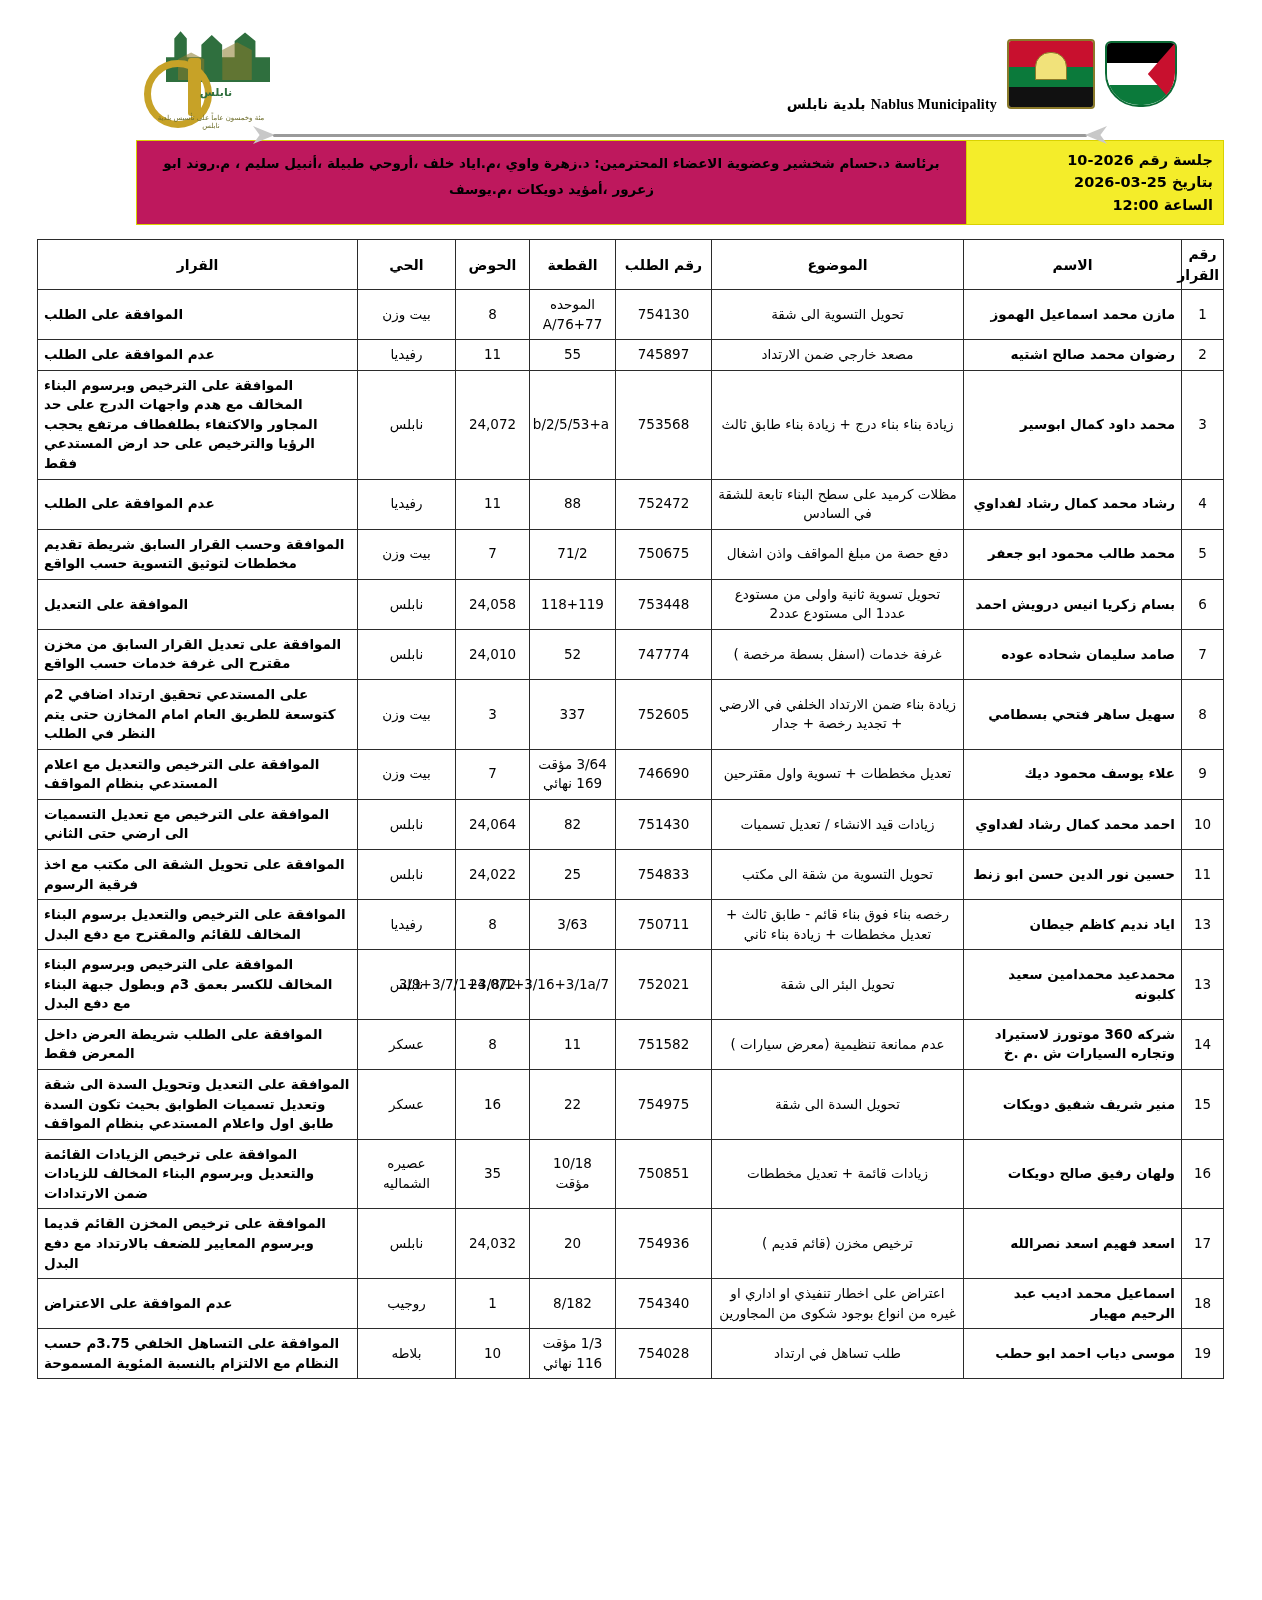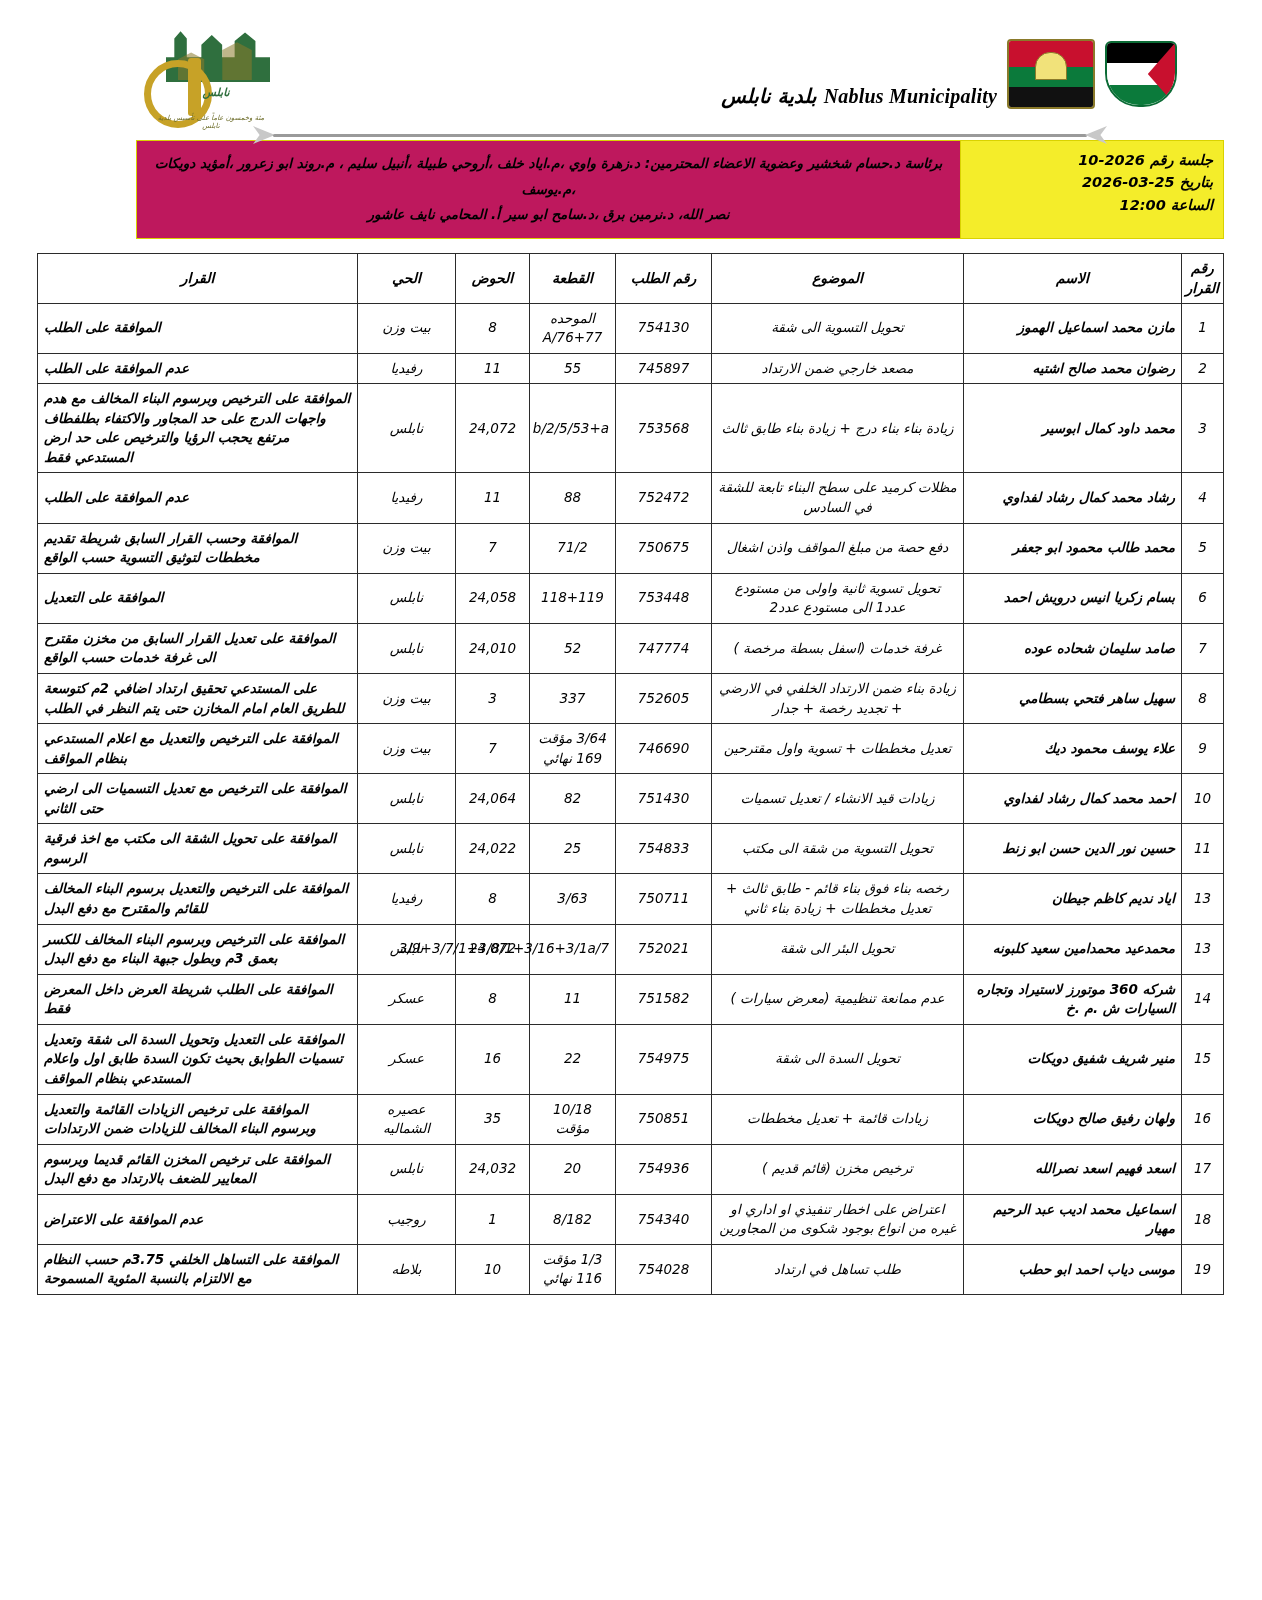--- a/index.html
+++ b/index.html
@@ -11,21 +11,20 @@
     width: 1262px;
     min-height: 1600px;
     font-family: "DejaVu Sans", sans-serif;
     color: #000;
     position: relative;
   }
   .page {
     width: 1164px;
     position: relative;
     padding: 0;
-    font-style: italic;
   }
 
   
   .header {
     position: relative;
     height: 140px;
   }
   .logo-left {
     position: absolute;
     left: 40px;
@@ -40,22 +39,22 @@
     width: 215px;
     height: 76px;
     display: flex;
     flex-direction: row-reverse;
     align-items: center;
     gap: 10px;
   }
   .muni-name {
     position: absolute;
     right: 265px;
-    top: 84px;
-    font-size: 20px;
+    top: 96px;
+    font-size: 14px;
     font-weight: bold;
     letter-spacing: .2px;
     white-space: nowrap;
     direction: rtl;
   }
   .muni-name .en { font-family: "Liberation Serif", serif; }
 
   
   .ribbon {
     position: absolute;
@@ -95,21 +94,21 @@
     flex-direction: row;
     margin: 0 38px 14px 38px;
     direction: rtl;
     align-items: stretch;
   }
   .meta-session {
     background: #f4ed2a;
     border: 1px solid #d9d200;
     width: 236px;
     flex: 0 0 236px;
-    padding: 8px 10px 8px 16px;
+    padding: 8px 10px 8px 10px;
     font-size: 14.5px;
     font-weight: bold;
     line-height: 1.55;
     text-align: right;
     direction: rtl;
   }
   .meta-members {
     background: #be185d;
     border: 1px solid #d9d200;
     border-right: none;
@@ -296,21 +295,20 @@
 
 
   <div class="meta-row">
     <div class="meta-session">
       <div>جلسة رقم 2026-10</div>
       <div>بتاريخ 25-03-2026</div>
       <div>الساعة 12:00</div>
     </div>
     <div class="meta-members">
       <div>برئاسة د.حسام شخشير وعضوية الاعضاء المحترمين: د.زهرة واوي ،م.اياد خلف ،أروحي طبيلة ،أنبيل سليم ، م.روند ابو زعرور ،أمؤيد دويكات ،م.يوسف</div>
-      <div>نصر الله، د.نرمين برق ،د.سامح ابو سير أ. المحامي نايف عاشور</div>
     </div>
   </div>
 
   <table class="decisions">
     <colgroup>
       <col class="c-no">
       <col class="c-name">
       <col class="c-subject">
       <col class="c-req">
       <col class="c-parcel">

